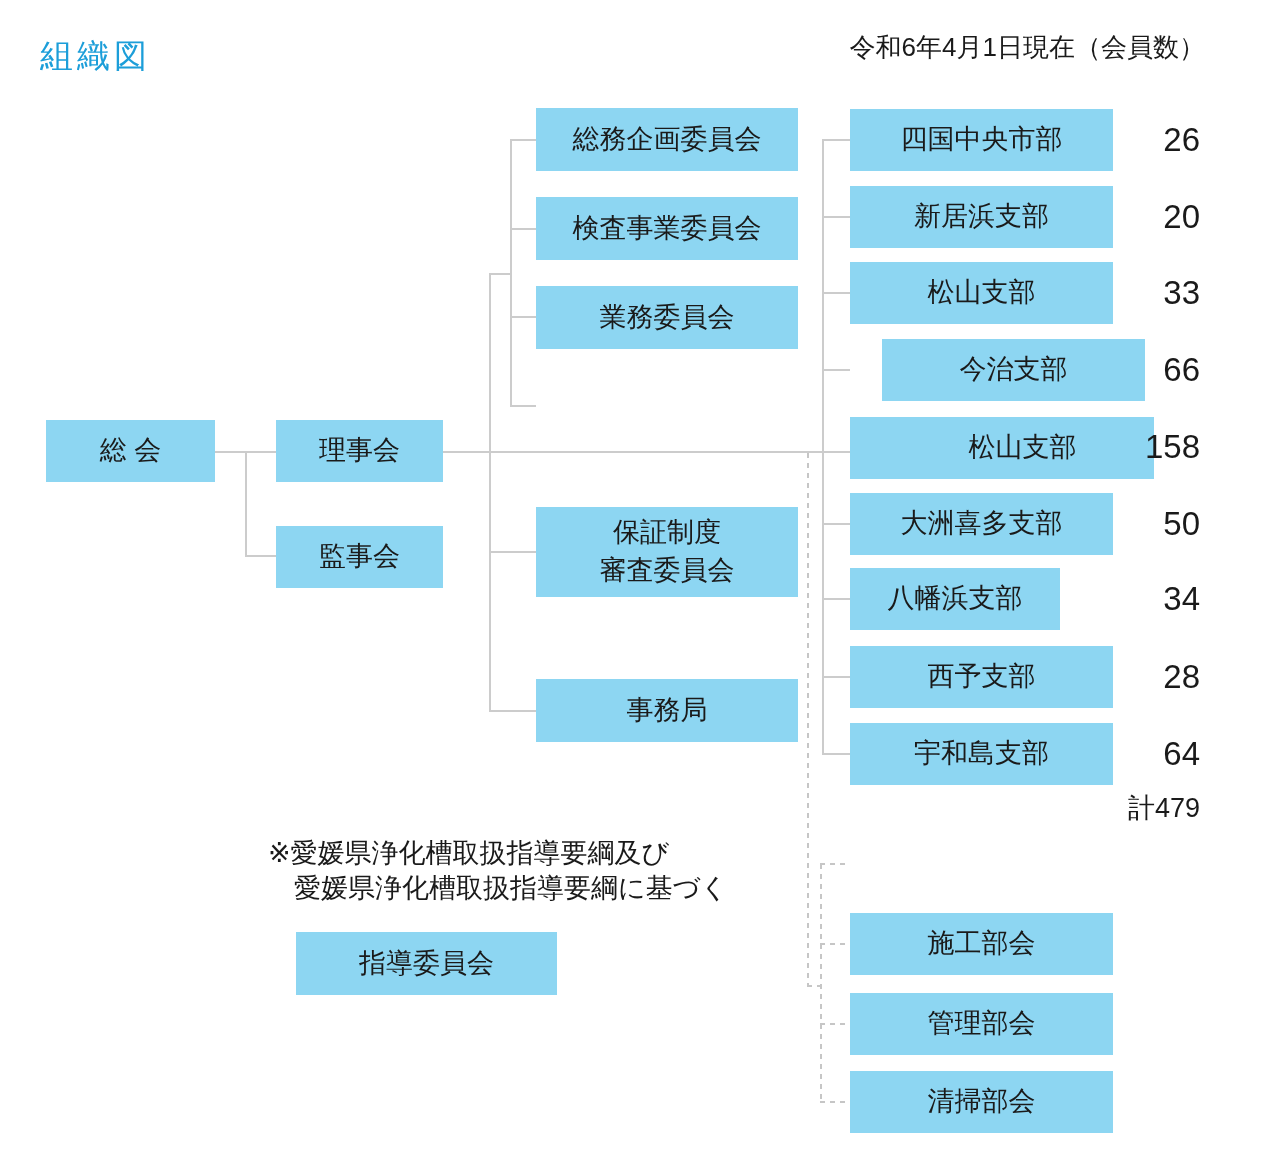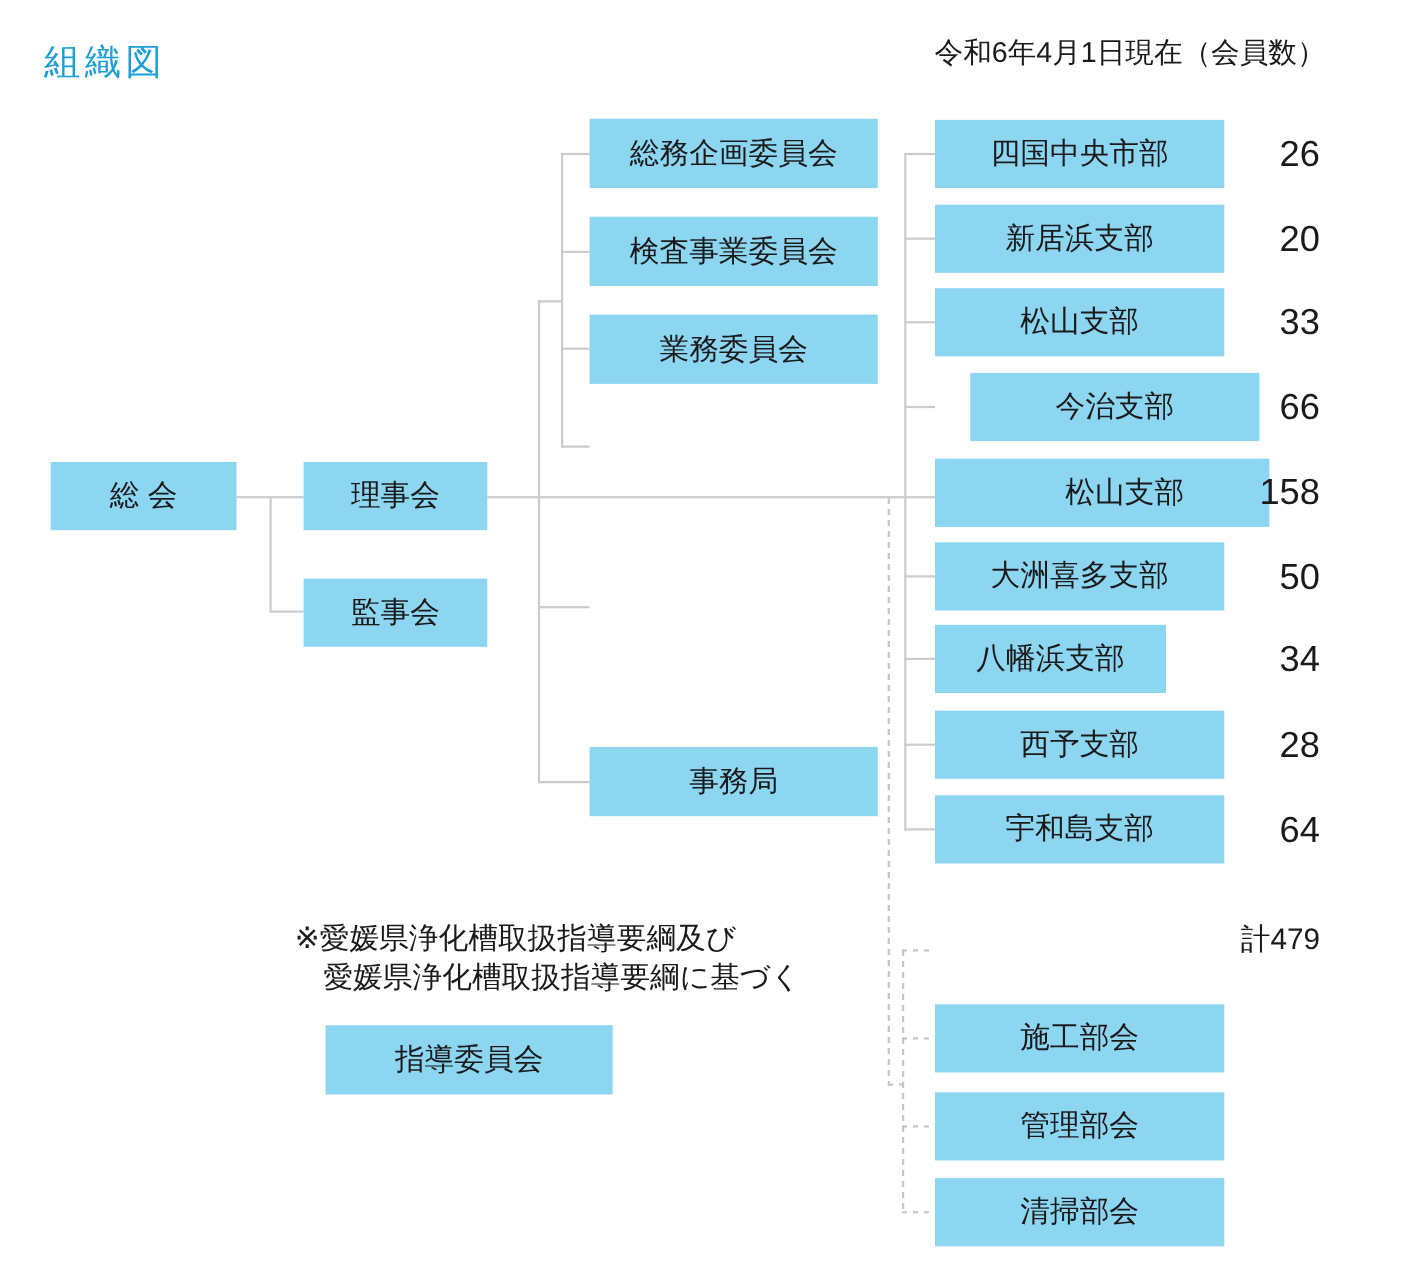--- a/index.html
+++ b/index.html
@@ -52,21 +52,21 @@
   .count{
     position:absolute;
     left:1085px; width:115px;
     height:40px; line-height:40px;
     font-size:33px;
     text-align:right;
     color:var(--text);
   }
   .total{
     position:absolute;
-    left:1040px; top:836px; width:160px;
+    left:1040px; top:790px; width:160px;
     font-size:27px;
     text-align:right;
     color:var(--text);
   }
   .note{
     position:absolute;
     left:268px; top:836px;
     font-size:27px;
     line-height:35px;
     color:var(--text);
@@ -123,20 +123,24 @@
   <div class="hdash" style="left:820px;top:1023px;width:30px;"></div>
   <div class="hdash" style="left:820px;top:1101px;width:30px;"></div>
 
   <div class="box" style="left:46px;top:420px;width:169px;height:62px;">総 会</div>
   <div class="box" style="left:276px;top:420px;width:167px;height:62px;">理事会</div>
   <div class="box" style="left:276px;top:526px;width:167px;height:62px;">監事会</div>
 
   <div class="box" style="left:536px;top:108px;width:262px;height:63px;">総務企画委員会</div>
   <div class="box" style="left:536px;top:197px;width:262px;height:63px;">検査事業委員会</div>
   <div class="box" style="left:536px;top:286px;width:262px;height:63px;">業務委員会</div>
+  <div class="box" style="left:536px;top:507px;width:262px;height:90px;">
+    <span>保証制度</span>
+    <span>審査委員会</span>
+  </div>
   <div class="box" style="left:536px;top:679px;width:262px;height:63px;">事務局</div>
 
   <div class="box" style="left:850px;top:109px;width:263px;height:62px;">四国中央市部</div>
   <div class="box" style="left:850px;top:186px;width:263px;height:62px;">新居浜支部</div>
   <div class="box" style="left:850px;top:262px;width:263px;height:62px;">松山支部</div>
   <div class="box" style="left:850px;top:339px;width:263px;height:62px;margin-left:32px;">今治支部</div>
   <div class="box" style="left:850px;top:417px;width:263px;height:62px;padding-left:41px;">松山支部</div>
   <div class="box" style="left:850px;top:493px;width:263px;height:62px;">大洲喜多支部</div>
   <div class="box" style="left:850px;top:568px;width:210px;height:62px;">八幡浜支部</div>
   <div class="box" style="left:850px;top:646px;width:263px;height:62px;">西予支部</div>

